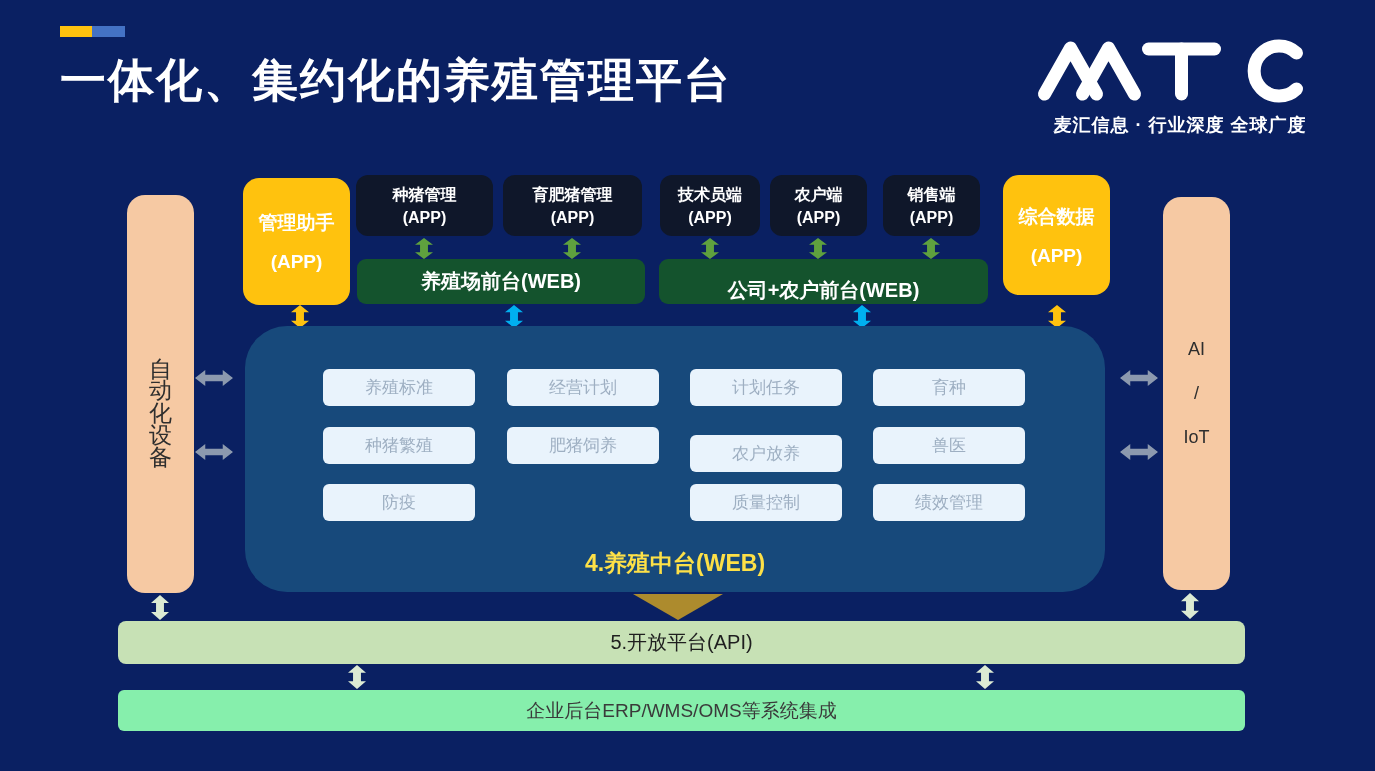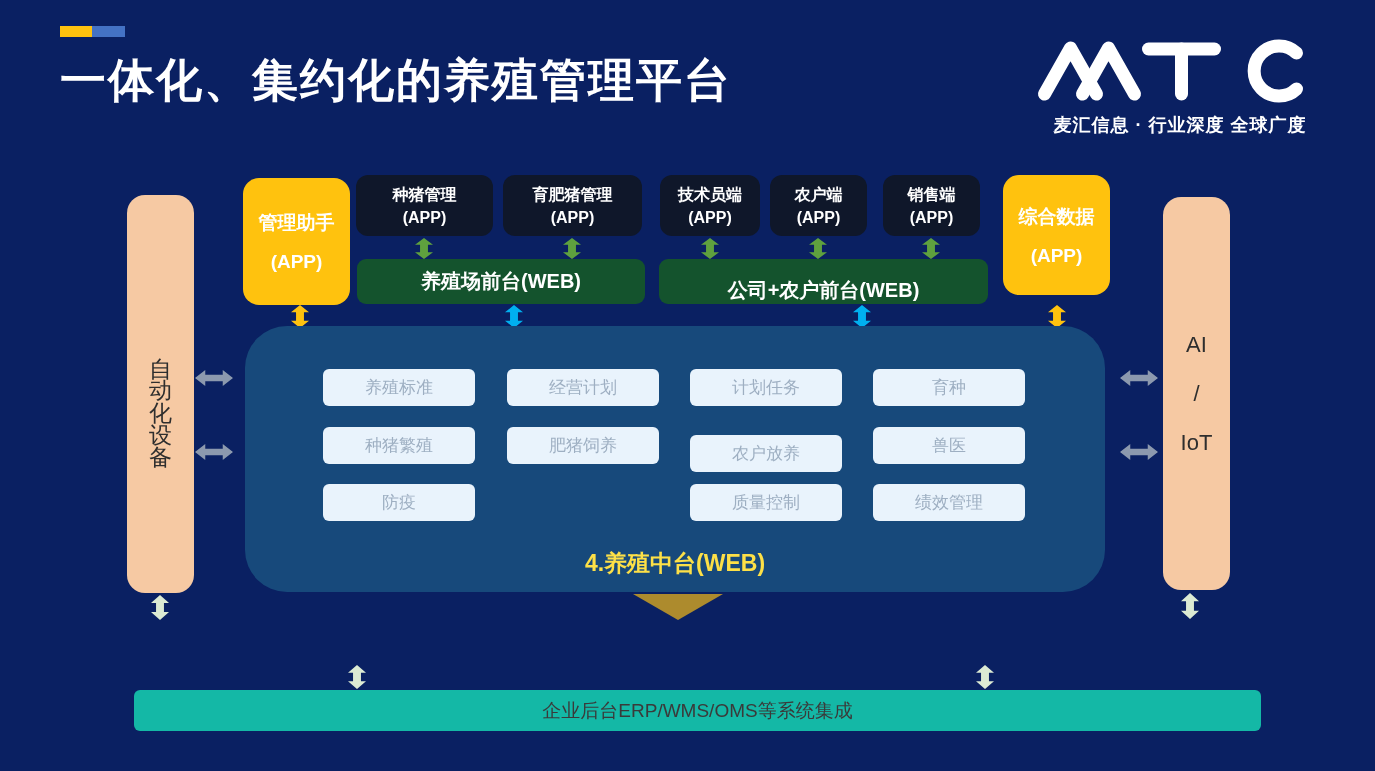--- a/index.html
+++ b/index.html
@@ -35,21 +35,21 @@
     position:absolute; width:67px; background:#F6C9A3; border-radius:18px;
     display:flex; align-items:center; justify-content:center;
     color:#2e2e2e;
   }
   .rail.left  { left:127px; top:195px; height:398px; }
   .rail.right { left:1163px; top:197px; height:393px; }
   .rail-vtext {
     writing-mode:vertical-lr; text-orientation:upright;
     font-size:23px; letter-spacing:22px; line-height:67px;
   }
-  .rail-lines { display:flex; flex-direction:column; align-items:center; gap:23px; font-size:22px; }
+  .rail-lines { display:flex; flex-direction:column; align-items:center; gap:23px; font-size:18px; }
 
   
   .box-yellow {
     position:absolute; background:#FFC20E; border-radius:16px;
     display:flex; flex-direction:column; align-items:center; justify-content:center; gap:15px;
     color:#ffffff; font-weight:700; font-size:19px;
   }
   .box-green {
     position:absolute; background:#0f172a; border-radius:12px; top:175px; height:61px;
     display:flex; flex-direction:column; align-items:center; justify-content:center; gap:3px;
@@ -79,23 +79,23 @@
 
   
   .bar-api {
     position:absolute; left:118px; top:621px; width:1127px; height:43px;
     background:#C7E1B5; border-radius:8px;
     display:flex; align-items:center; justify-content:center;
     color:#1f1f1f; font-size:20px;
   }
   .bar-backend {
     position:absolute; left:118px; top:690px; width:1127px; height:41px;
-    background:#14b8a6; border-radius:6px;
-    display:flex; align-items:center; justify-content:center;
-    color:#3a3a3a; font-size:19px;margin-left:16px;
+    background:#86efac; border-radius:6px;
+    display:flex; align-items:center; justify-content:center;
+    color:#3a3a3a; font-size:19px;
   }
 
   
   .arrow-v {
     position:absolute; width:18px; height:23px;
     clip-path:polygon(50% 0,100% 32%,72% 32%,72% 68%,100% 68%,50% 100%,0 68%,28% 68%,28% 32%,0 32%);
   }
   .arrow-h {
     position:absolute; width:38px; height:16px;
     clip-path:polygon(0 50%,27% 0,27% 30%,73% 30%,73% 0,100% 50%,73% 100%,73% 70%,27% 70%,27% 100%);
@@ -215,20 +215,23 @@
   <div class="module" style="left:690px; top:484px;">质量控制</div>
   <div class="module" style="left:873px; top:484px;">绩效管理</div>
 
   <div class="central-label">4.养殖中台(WEB)</div>
 
   <div class="tri-gold"></div>
 
   <div class="arrow-v c-pale" style="left:151px; top:595px; height:25px;"></div>
   <div class="arrow-v c-pale" style="left:1181px; top:593px; height:26px;"></div>
 
+  <div class="bar-api">
+    <span>5.开放平台(API)</span>
+  </div>
 
   <div class="arrow-v c-pale" style="left:348px; top:665px; height:24px;"></div>
   <div class="arrow-v c-pale" style="left:976px; top:665px; height:24px;"></div>
 
   <div class="bar-backend">
     <span>企业后台ERP/WMS/OMS等系统集成</span>
   </div>
 
 </div>
 

